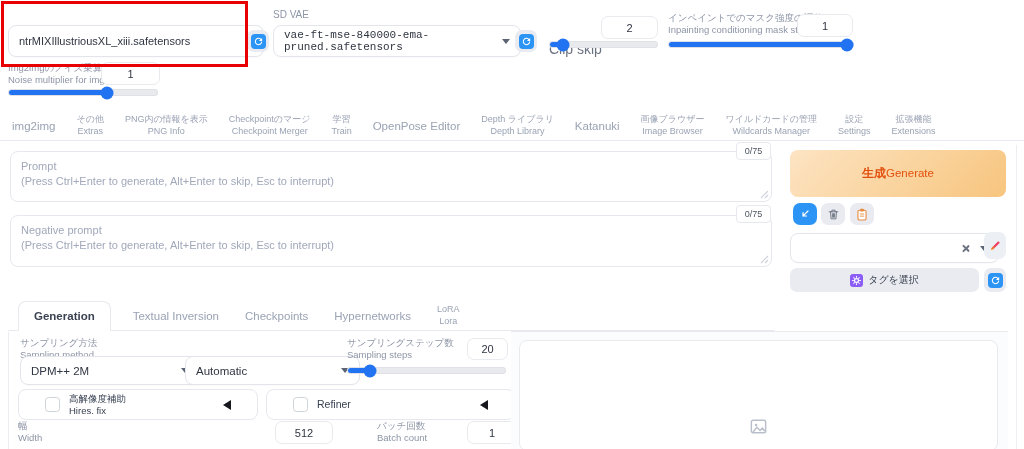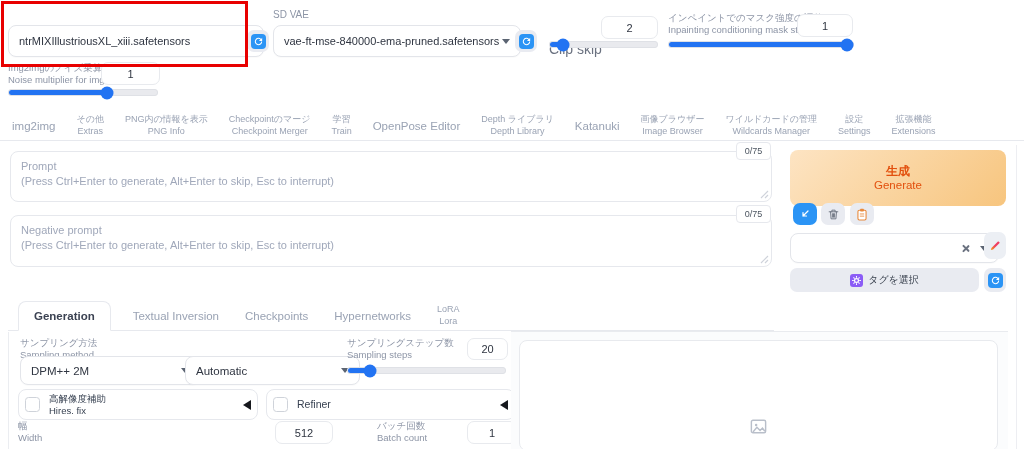--- a/index.html
+++ b/index.html
@@ -43,28 +43,28 @@
              border-bottom:1px solid #e7e9ee;display:flex;align-items:stretch;
              padding-left:10px;gap:18px;box-sizing:border-box;}
   
   .ta{position:absolute;background:#fff;border:1px solid #e6e8ed;border-radius:8px;
       padding:7px 10px;font-size:11px;color:#a0a8ba;line-height:1.4;box-sizing:border-box;}
   .resize-grip{position:absolute;right:2px;bottom:2px;width:9px;height:9px;opacity:.8;}
   .counter{position:absolute;background:#fff;border:1px solid #e6e8ed;border-radius:4px;
            font-size:9px;color:#4c5560;display:flex;align-items:center;justify-content:center;
            z-index:3;}
   
-  .generate{position:absolute;left:790px;top:150px;width:216px;height:56px;border-radius:8px;
-            background:linear-gradient(135deg,#fde4c3,#f7c57e);display:flex;flex-direction:column;
+  .generate{position:absolute;left:790px;top:150px;width:216px;height:47px;border-radius:8px;
+            background:linear-gradient(135deg,#fde4c3,#f7c57e);display:flex;flex-direction:row;
             align-items:center;justify-content:center;color:#e2500e;cursor:pointer;}
   .generate .ja{font-size:12px;font-weight:700;line-height:1.25;}
   .generate .en{font-size:11.5px;line-height:1.2;}
   
   .accbox{position:absolute;background:#fff;border:1px solid #e6e8ed;border-radius:8px;
-          display:flex;align-items:center;box-sizing:border-box;padding:0 6px;}
+          display:flex;align-items:center;box-sizing:border-box;padding:0 26px;}
   .chk{width:13px;height:13px;border:1.5px solid #cfd3da;border-radius:3.5px;background:#fff;flex:none;}
   .tri-left{width:0;height:0;border-top:5px solid transparent;border-bottom:5px solid transparent;
             border-right:8px solid #16181d;margin-left:auto;}
   .acclbl{font-size:9.5px;color:#374151;line-height:1.25;margin-left:9px;}
   
   .outpanel{position:absolute;left:511px;top:331px;width:497px;height:118px;
             background:#fbfcfd;border-top:1px solid #e9ebef;}
   .outbox{position:absolute;left:519px;top:340px;width:477px;height:109px;background:#fff;
           border:1px solid #e8eaee;border-radius:8px;}
   .hairline-left{position:absolute;left:8px;top:332px;height:117px;width:0;border-left:1px solid #ebedf1;}
@@ -92,21 +92,21 @@
       <svg width="11" height="11" viewBox="0 0 24 24">
           <path fill="#fff" d="M17.65 6.35A8 8 0 1 0 20 12h-2.2a5.8 5.8 0 1 1-1.7-4.1L13 11h7V4z"></path>
         </svg>
     </span>
   </div>
 
   <div class="lbl" style="left:273px;top:9px;font-size:10px;">
     <div>SD VAE</div>
   </div>
   <div class="dd" style="left:273px;top:25px;width:226px;height:30px;">
-    <span style="font-size:11px;">vae-ft-mse-840000-ema-pruned.safetensors</span>
+    <span style="font-size:11px;font-family:Liberation Mono, monospace;">vae-ft-mse-840000-ema-pruned.safetensors</span>
     <span class="caret"></span>
   </div>
   <div class="iconbtn" style="left:515px;top:30px;width:22px;height:22px;">
     <span class="bluesq">
       <svg width="11" height="11" viewBox="0 0 24 24">
           <path fill="#fff" d="M17.65 6.35A8 8 0 1 0 20 12h-2.2a5.8 5.8 0 1 1-1.7-4.1L13 11h7V4z"></path>
         </svg>
     </span>
   </div>
 

